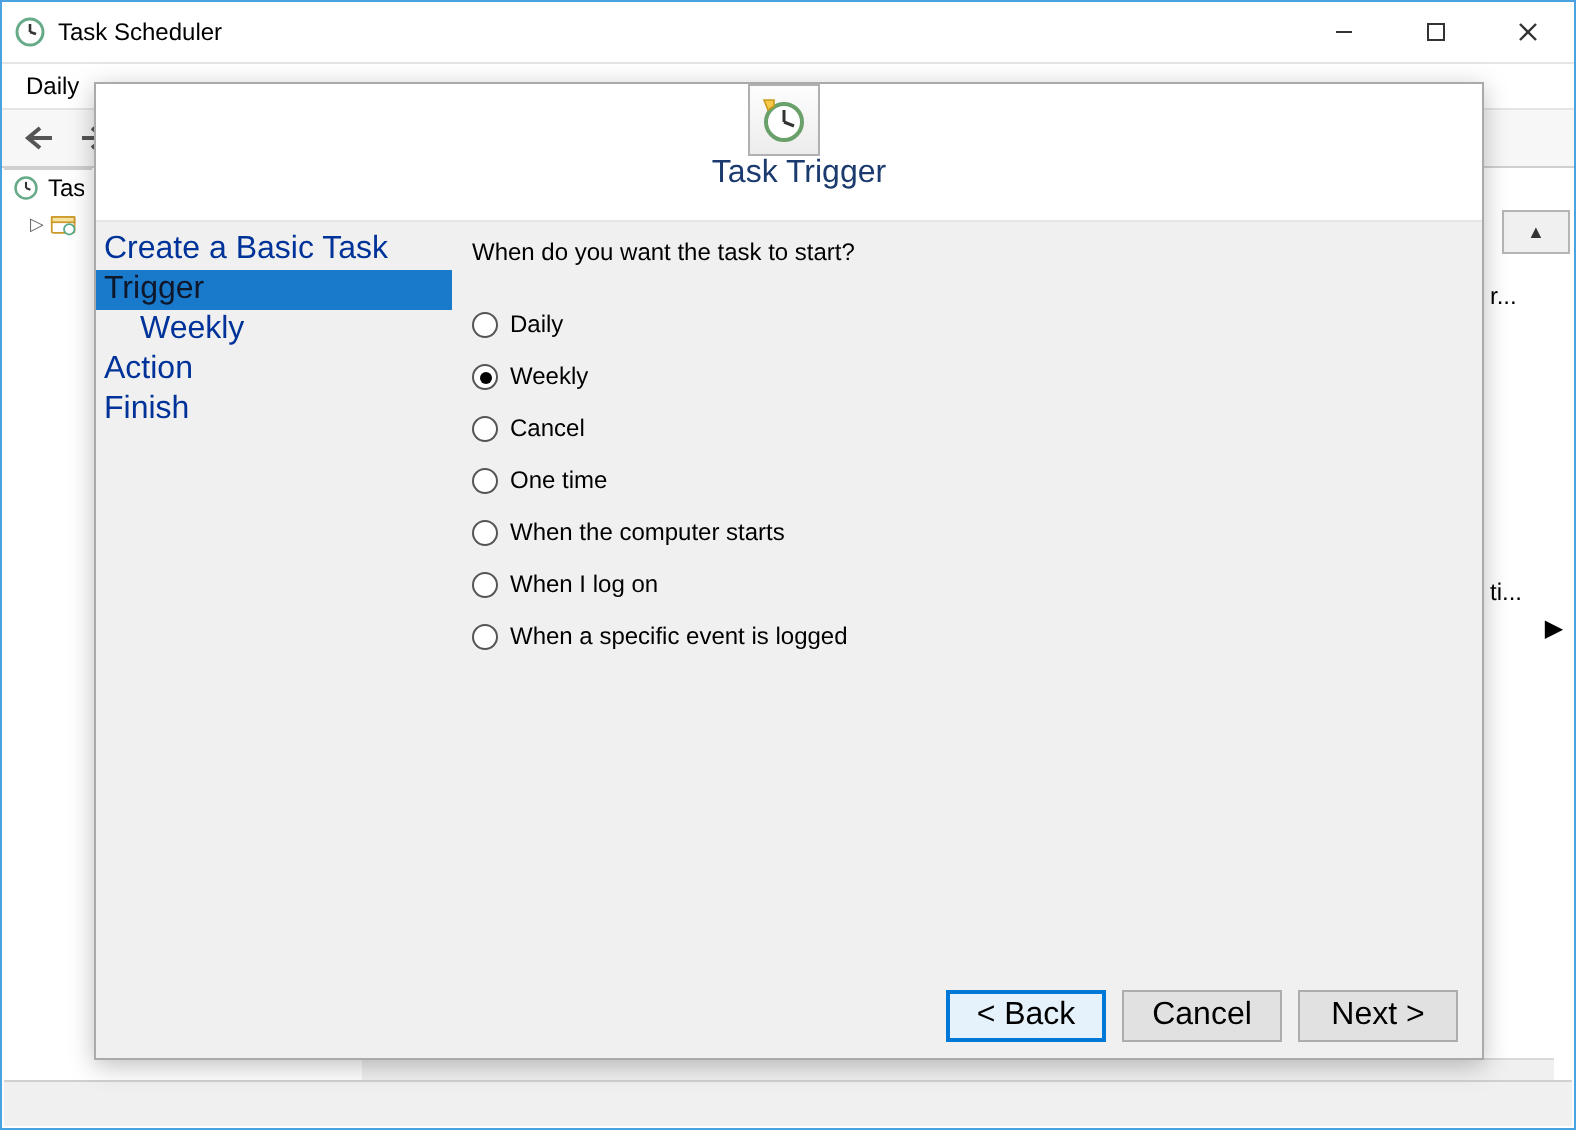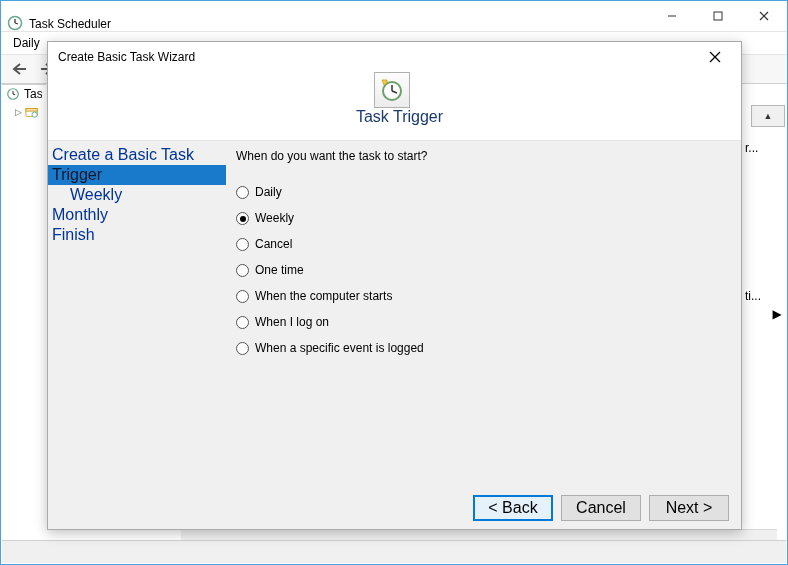--- a/index.html
+++ b/index.html
@@ -12,21 +12,21 @@
     color: #000;
     background: #fff;
     overflow: hidden;
   }
   .outer-border { box-sizing: border-box; width:788px; height:565px; border:1px solid #4aa3df; position:relative; background:#fff;}
   
   .main-titlebar {
     height: 30px;
     background:#fff;
     display:flex;
-    align-items:flex-end;
+    align-items:center;
     border-bottom:1px solid #e5e5e5;
   }
   .main-titlebar .app-icon {
     width:16px; height:16px; margin-left:6px; margin-right:6px;
     display:inline-flex; align-items:center; justify-content:center;
   }
   .main-titlebar .title { flex:0 0 auto; color:#000;}
   .main-titlebar .spacer { flex:1; }
   .win-controls { display:flex; height:100%; }
   .win-btn { width:46px; display:flex; align-items:center; justify-content:center; color:#555;}
@@ -277,30 +277,20 @@
 
   <div class="right-up-btn">▲</div>
   <div class="right-snippet" style="top:140px">r...</div>
   <div class="right-snippet" style="top:288px">ti...</div>
   <div class="right-arrow-btn">▶</div>
 
   <div class="bottom-gray-bar"></div>
   <div class="bottom-status"></div>
 
   <div class="wizard">
-    <div class="wizard-titlebar">
-      <span>Create Basic Task Wizard</span>
-      <span class="spacer"></span>
-      <div class="close-x">
-        <svg width="12" height="12">
-          <line x1="1" y1="1" x2="11" y2="11" stroke="#000" stroke-width="1.2"></line>
-          <line x1="11" y1="1" x2="1" y2="11" stroke="#000" stroke-width="1.2"></line>
-        </svg>
-      </div>
-    </div>
 
     <div class="wizard-header">
       <div class="hdr-icon">
         <svg width="26" height="26" viewBox="0 0 26 26">
           <circle cx="13" cy="14" r="9" fill="#fff" stroke="#6aa06a" stroke-width="2"></circle>
           <line x1="13" y1="14" x2="13" y2="8" stroke="#333" stroke-width="1.5"></line>
           <line x1="13" y1="14" x2="18" y2="16" stroke="#333" stroke-width="1.5"></line>
           <path d="M3 3 L8 3 L8 6 L5 8 Z" fill="#f7c948" stroke="#c89b1e" stroke-width="0.8"></path>
         </svg>
       </div>
@@ -312,21 +302,21 @@
         <div class="step">
           <span>Create a Basic Task</span>
         </div>
         <div class="step selected">
           <span>Trigger</span>
         </div>
         <div class="step sub">
           <span>Weekly</span>
         </div>
         <div class="step">
-          <span>Monthly</span>
+          <span>Action</span>
         </div>
         <div class="step">
           <span>Finish</span>
         </div>
       </div>
 
       <div class="wizard-content">
         <div class="question">When do you want the task to start?</div>
 
         <div class="radio-row">

